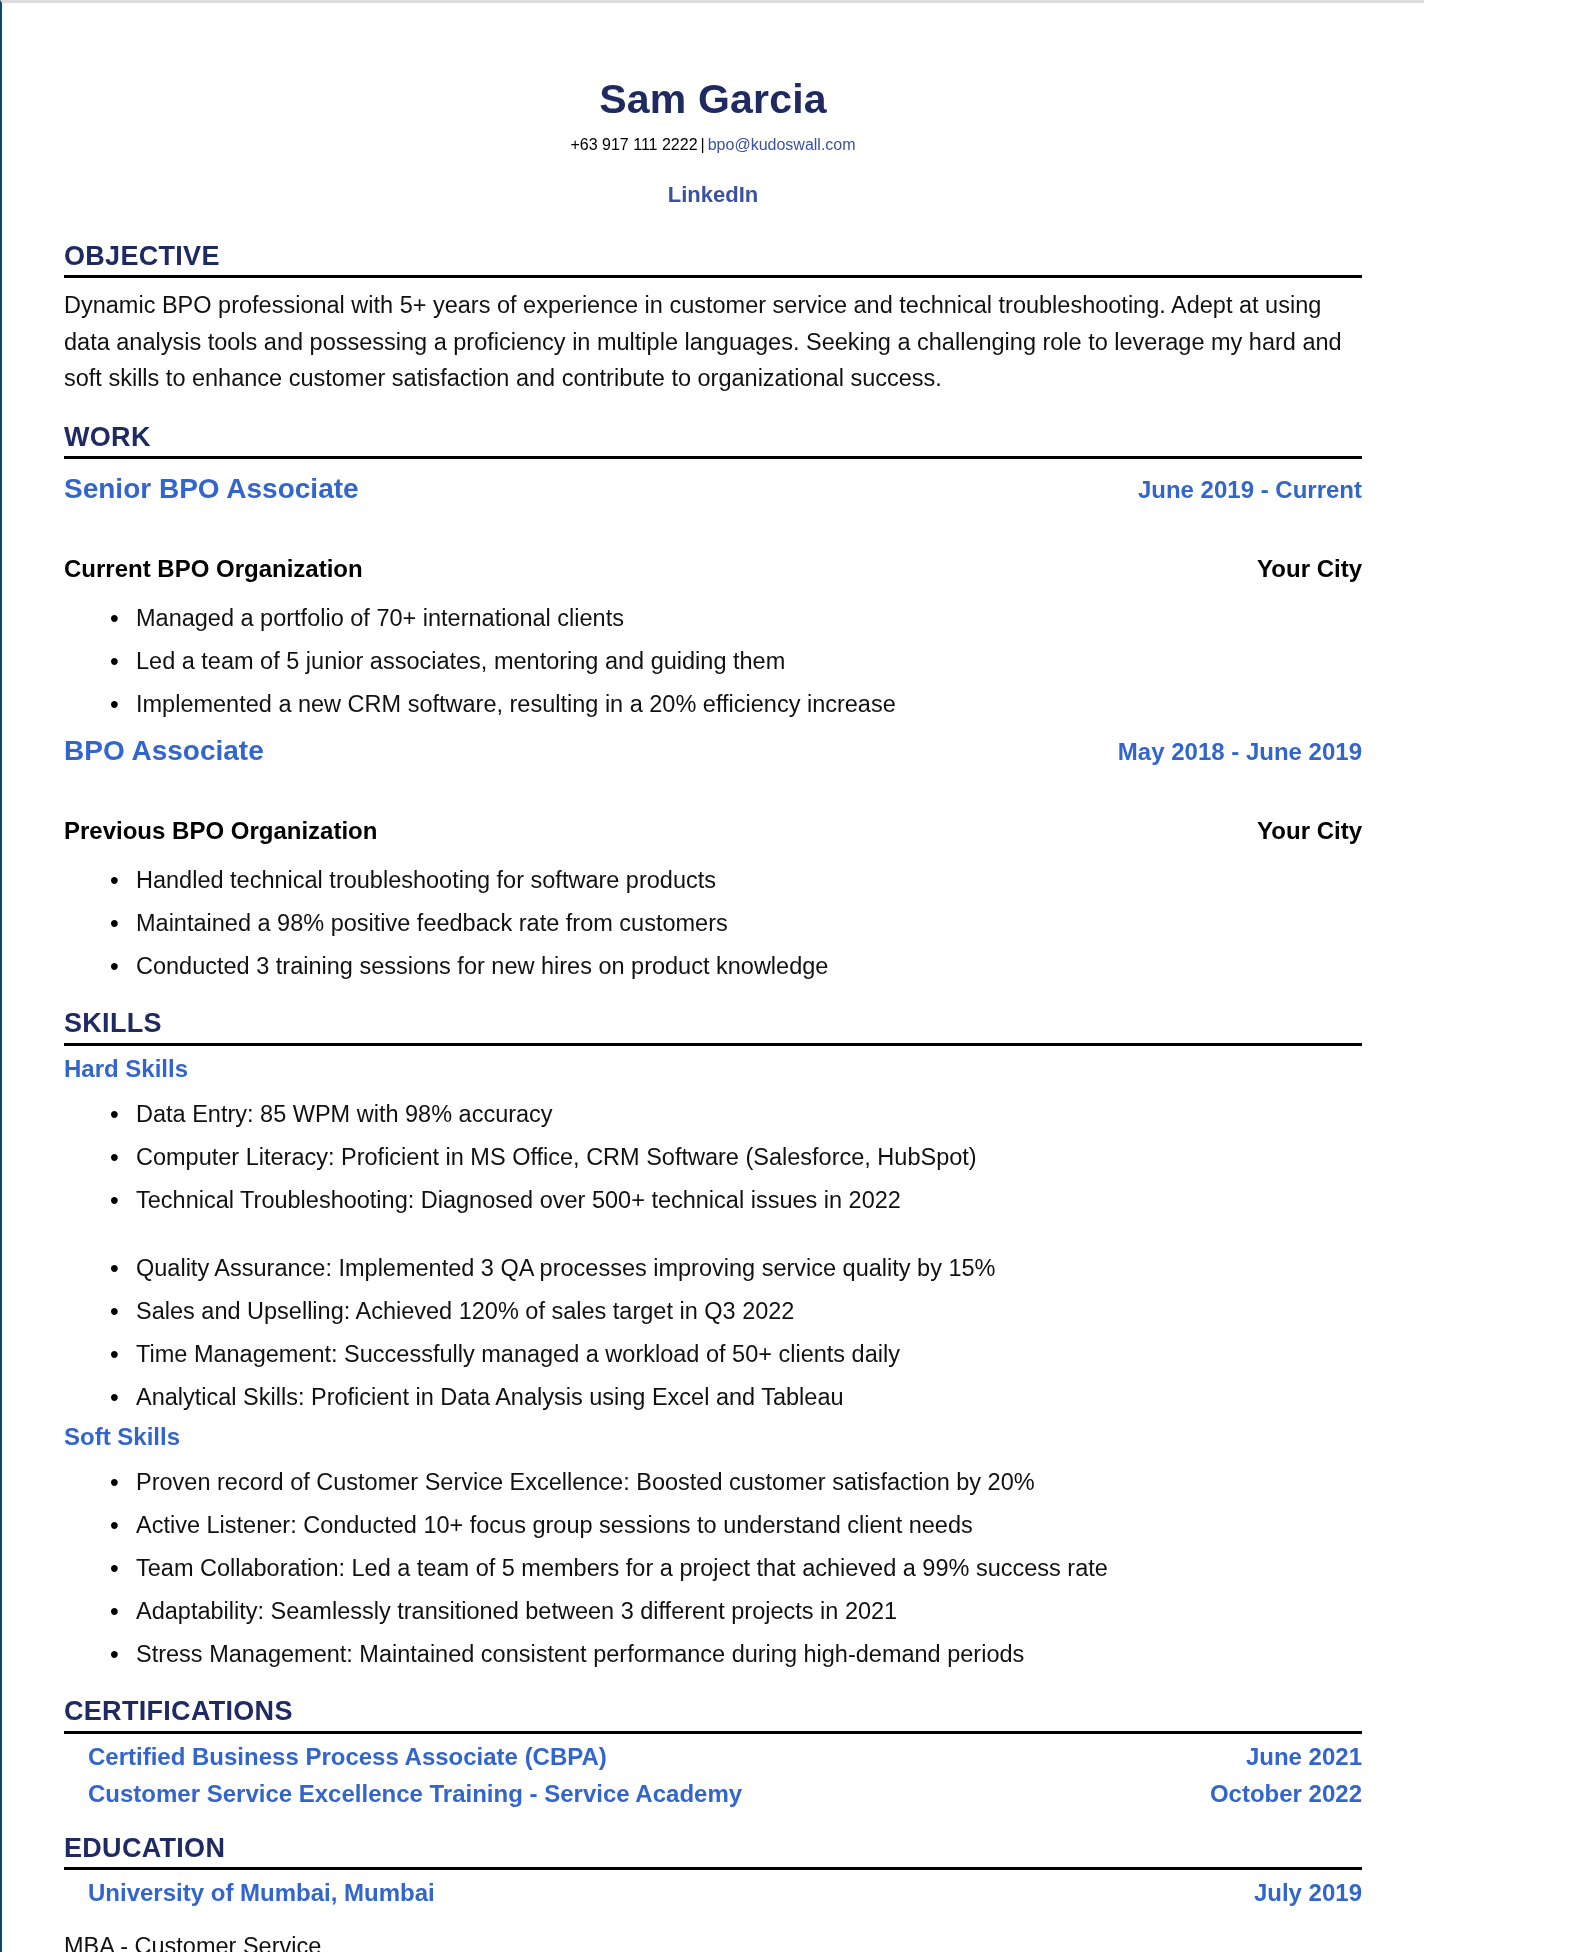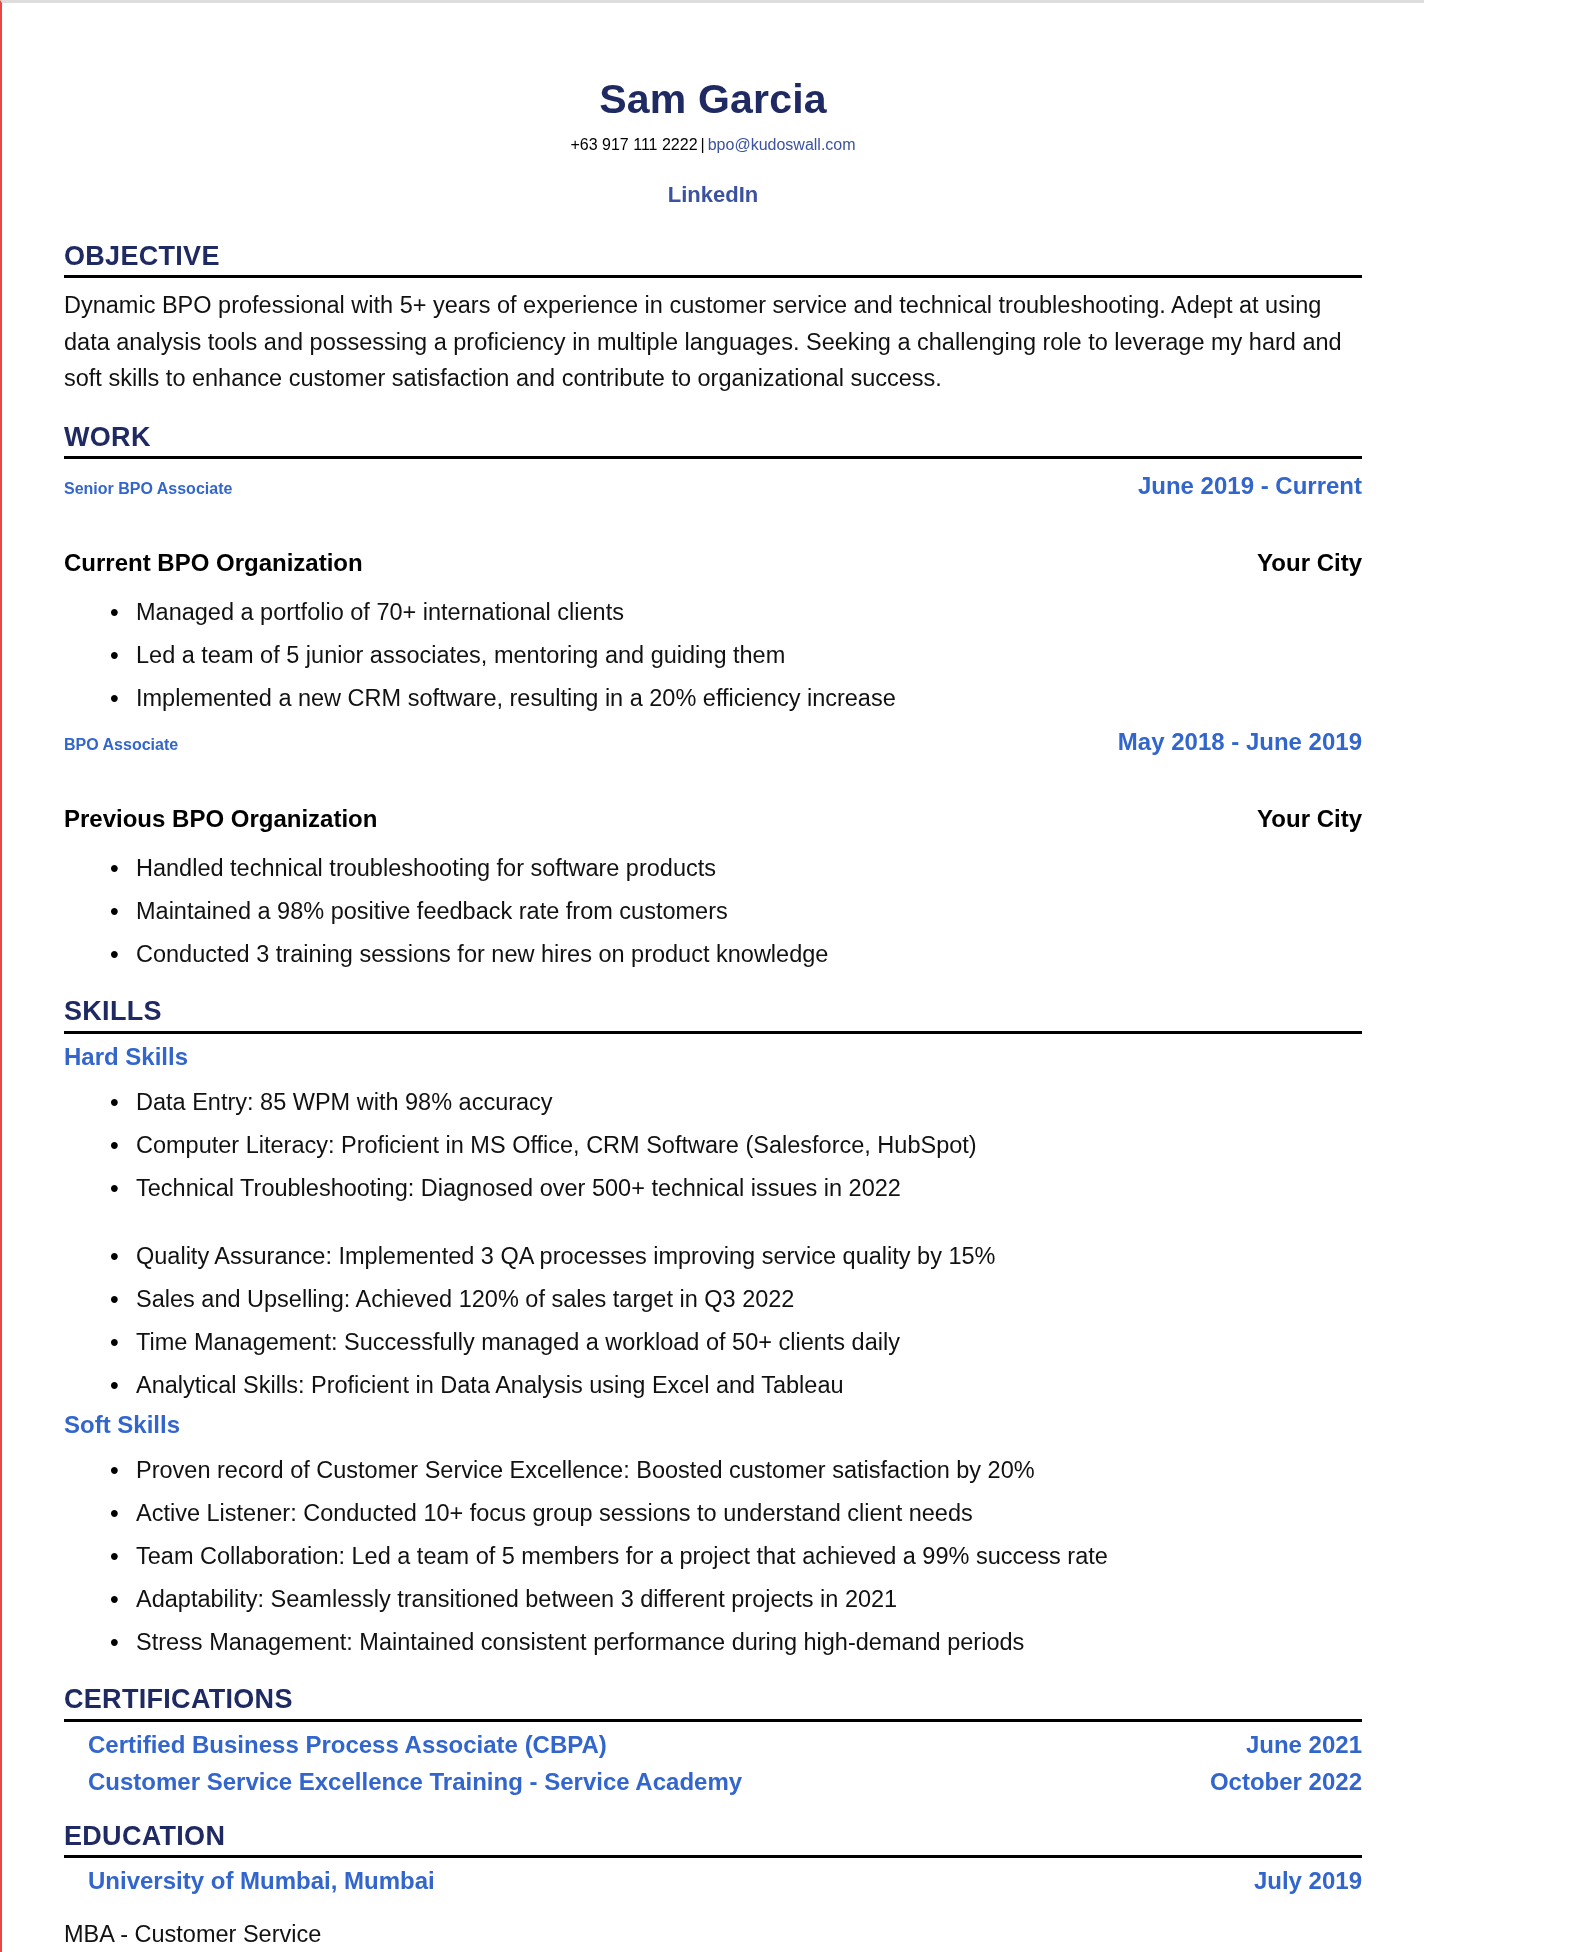--- a/index.html
+++ b/index.html
@@ -6,21 +6,21 @@
     margin: 0;
     padding: 0;
     background: #ffffff;
   }
   .page {
     position: relative;
     width: 1424px;
     height: 1952px;
     background: #ffffff;
     border-top: 3px solid #dddddd;
-    border-left: 2px solid #ef4444;
+    border-left: 2px solid #0c4a6e;
     box-sizing: border-box;
     font-family: "Liberation Sans", sans-serif;
     color: #000000;
     overflow: hidden;
   }
   .inner {
     padding: 72px 62px 0 62px;
   }
 
   
@@ -79,21 +79,21 @@
     justify-content: space-between;
     align-items: baseline;
     font-size: 23.5px;
     line-height: 1.5;
   }
   .row.title-row { margin-top: 4px; }
   .row.org-row { margin-top: 8px; gap: 39px; }
   .job-title {
     font-weight: bold;
     color: #3366cc;
-    font-size: 16px;
+    font-size: 28px;
   }
   .job-date {
     font-weight: bold;
     color: #3366cc;
     font-size: 24px;
     text-align: right;
     white-space: nowrap;
   }
   .org-name {
     font-weight: bold;

